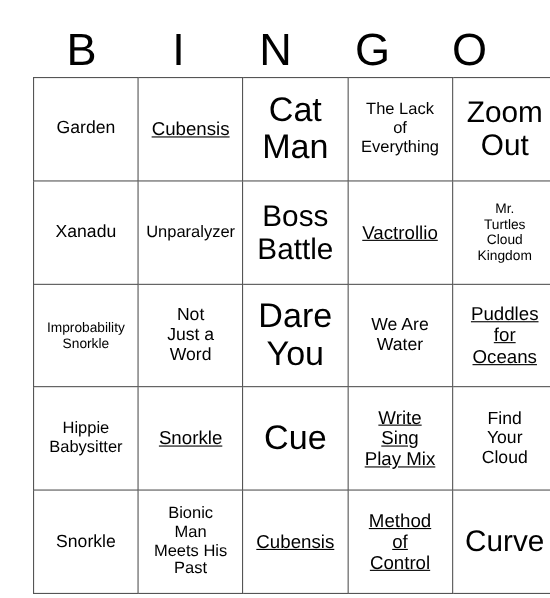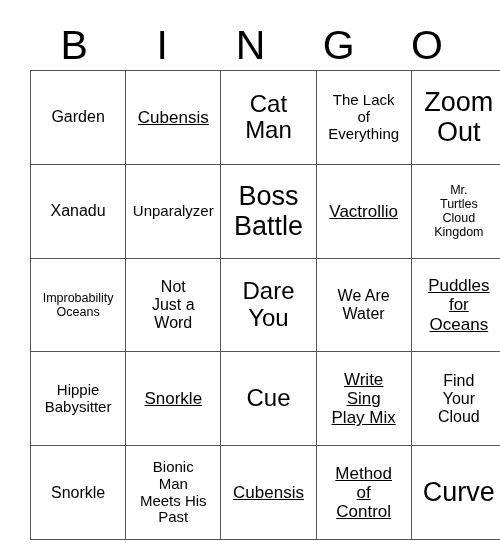--- a/index.html
+++ b/index.html
@@ -59,21 +59,21 @@
     overflow: hidden;
   }
   .cell-text {
     display: block;
     line-height: 1.12;
     word-wrap: break-word;
     white-space: pre-line;
   }
 
   
-  .sz-xl   { font-size: 24px; }
+  .sz-xl   { font-size: 31px; }
   .sz-lg   { font-size: 27px; }
   .sz-md   { font-size: 16px; }
   .sz-sm   { font-size: 17px; text-decoration: underline; }
   .sz-xs   { font-size: 15px; }
   .sz-xxs  { font-size: 12.5px; }
 </style>
 </head>
 <body>
 
 <div class="card">
@@ -126,21 +126,21 @@
           <td>
             <span class="cell-text sz-xxs">Mr.
 Turtles
 Cloud
 Kingdom</span>
           </td>
         </tr>
         <tr>
           <td>
             <span class="cell-text sz-xxs">Improbability
-Oceans</span>
+Snorkle</span>
           </td>
           <td>
             <span class="cell-text sz-md">Not
 Just a
 Word</span>
           </td>
           <td>
             <span class="cell-text sz-xl">Dare
 You</span>
           </td>

